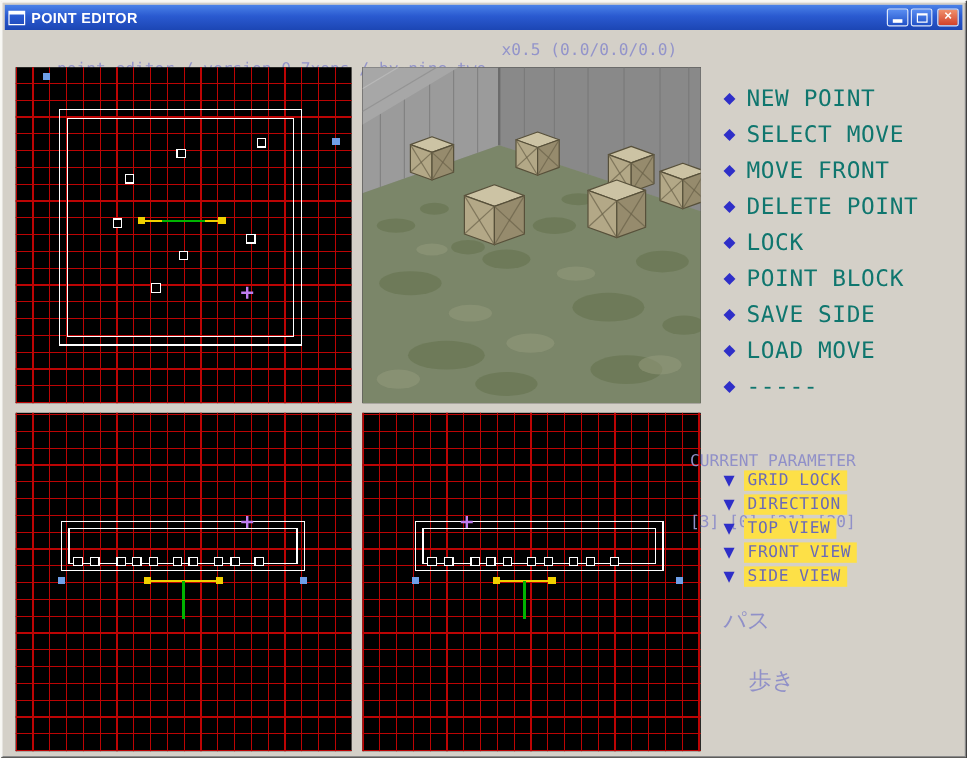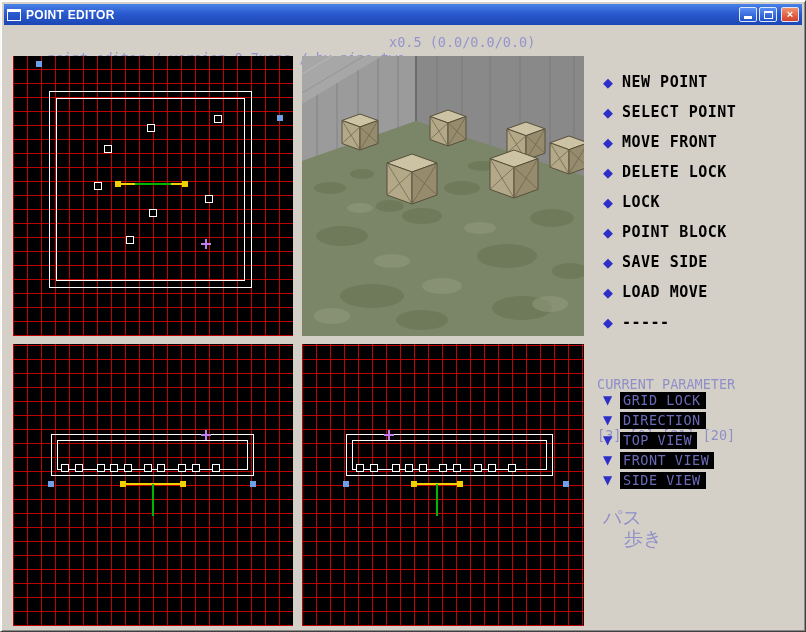--- a/index.html
+++ b/index.html
@@ -9,38 +9,38 @@
   .titlebar{position:absolute;left:3px;top:3px;right:3px;height:21px;background:linear-gradient(180deg,#4a82e8 0%,#2a5ad0 45%,#1c46b4 100%);display:flex;align-items:center;padding:0 3px;}
   .win-icon{width:14px;height:12px;border:1px solid #fff;border-top-width:3px;margin-right:5px;flex:none;}
   .title-text{color:#fff;font-family:"Liberation Sans",sans-serif;font-weight:bold;font-size:12px;letter-spacing:.3px;flex:1;white-space:nowrap;}
   .controls{display:flex;gap:2px;align-items:center;}
   .btn{width:18px;height:15px;border:1px solid #dce6fa;border-radius:2px;display:flex;align-items:center;justify-content:center;cursor:default;}
   .btn.min,.btn.max{background:linear-gradient(180deg,#5a8ef2,#2152c8);}
   .btn.close{background:linear-gradient(180deg,#f0926e,#d2412a);color:#fff;font-size:11px;font-weight:bold;line-height:1;font-family:"Liberation Sans",sans-serif;margin-left:2px;}
   .glyph-min{width:8px;height:3px;background:#fff;align-self:flex-end;margin-bottom:2px;}
   .glyph-max{width:9px;height:8px;border:1px solid #fff;border-top-width:2px;}
   .header-line{position:absolute;left:14px;top:33px;font-size:13.5px;color:#9394ca;white-space:pre;}
-  .header-line .status{position:absolute;left:374px;top:0;}
+  .header-line .status{position:absolute;left:403px;top:0;}
   .viewport{position:absolute;background:#000;overflow:hidden;}
   .viewport svg{position:absolute;left:0;top:0;display:block;}
   .ortho{background-color:#000;
     background-image:
       repeating-linear-gradient(90deg,#bc0404 0px,#bc0404 1px,transparent 1px,transparent 14px),
       repeating-linear-gradient(0deg,#bc0404 0px,#bc0404 1px,transparent 1px,transparent 14px);}
   .menu{position:absolute;left:602px;top:66px;}
   .menu-item{height:30px;display:flex;align-items:center;cursor:default;}
   .diamond{color:#2e2ec8;font-size:13px;width:19px;font-family:"DejaVu Sans",sans-serif;flex:none;}
-  .mlabel{color:#000000;font-size:15px;letter-spacing:.5px;white-space:pre;font-weight:bold;}
-  .params{position:absolute;left:596px;top:341px;color:#9090c8;font-size:13.5px;line-height:17px;white-space:pre;}
+  .mlabel{color:#0f766e;font-size:19px;letter-spacing:.5px;white-space:pre;}
+  .params{position:absolute;left:574px;top:341px;color:#9090c8;font-size:13.5px;line-height:17px;white-space:pre;}
   .toggles{position:absolute;left:602px;top:389px;}
   .toggle-item{height:20px;display:flex;align-items:center;cursor:default;}
   .tri{color:#2e2ec8;font-size:12px;width:17px;font-family:"DejaVu Sans",sans-serif;flex:none;}
-  .tlabel{background:#000000;color:#6a6ab8;font-size:13.5px;padding:0 5px 1px 3px;letter-spacing:.5px;white-space:pre;}
+  .tlabel{background:#fde047;color:#6a6ab8;font-size:13.5px;padding:0 5px 1px 3px;letter-spacing:.5px;white-space:pre;}
   .pathinfo{position:absolute;left:602px;top:506px;color:#9090c8;font-size:19px;line-height:21px;}
-  .pathinfo .indent{padding-left:21px;}
+  .pathinfo .indent{padding-left:21px;margin-top:29px;}
 </style>
 </head>
 <body>
 
 <div class="window">
 
   <div class="titlebar">
     <span class="win-icon"></span>
     <span class="title-text">POINT EDITOR</span>
     <span class="controls">
@@ -216,29 +216,29 @@
       </svg>
   </div>
 
   <div class="menu" id="menu">
       <div class="menu-item">
         <span class="diamond">◆</span>
         <span class="mlabel">NEW POINT</span>
       </div>
       <div class="menu-item">
         <span class="diamond">◆</span>
-        <span class="mlabel">SELECT POINT</span>
+        <span class="mlabel">SELECT MOVE</span>
       </div>
       <div class="menu-item">
         <span class="diamond">◆</span>
         <span class="mlabel">MOVE FRONT</span>
       </div>
       <div class="menu-item">
         <span class="diamond">◆</span>
-        <span class="mlabel">DELETE LOCK</span>
+        <span class="mlabel">DELETE POINT</span>
       </div>
       <div class="menu-item">
         <span class="diamond">◆</span>
         <span class="mlabel">LOCK</span>
       </div>
       <div class="menu-item">
         <span class="diamond">◆</span>
         <span class="mlabel">POINT BLOCK</span>
       </div>
       <div class="menu-item">

